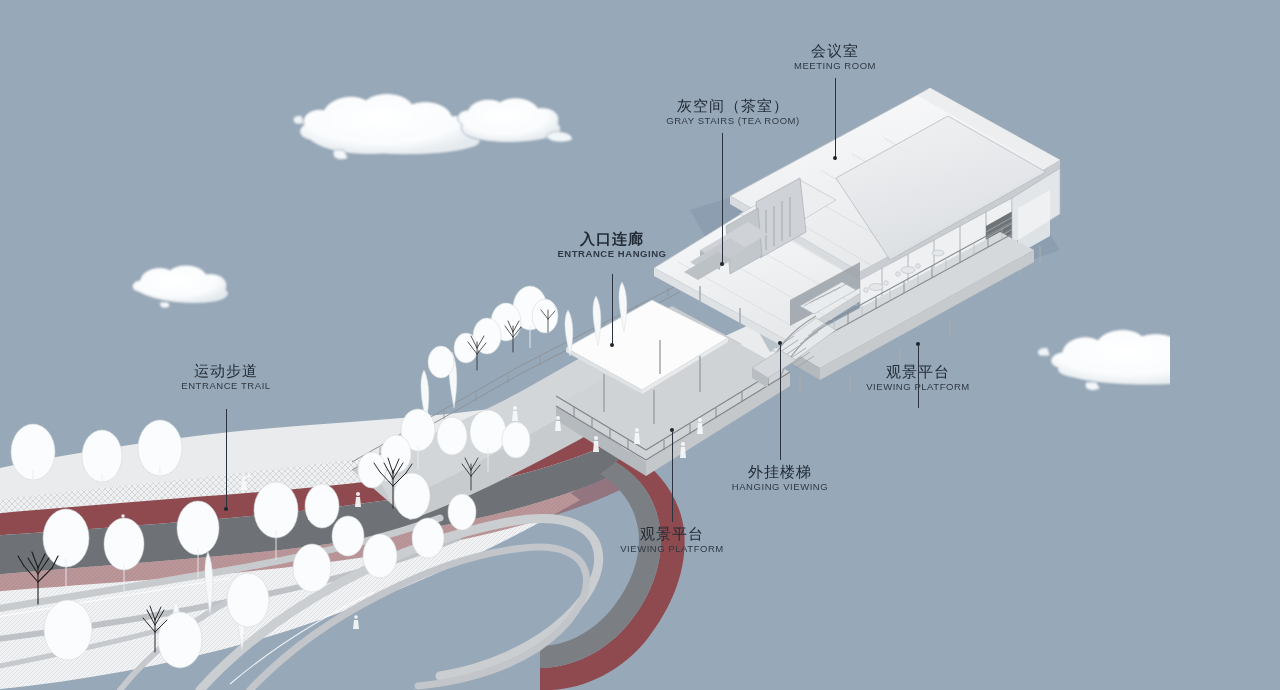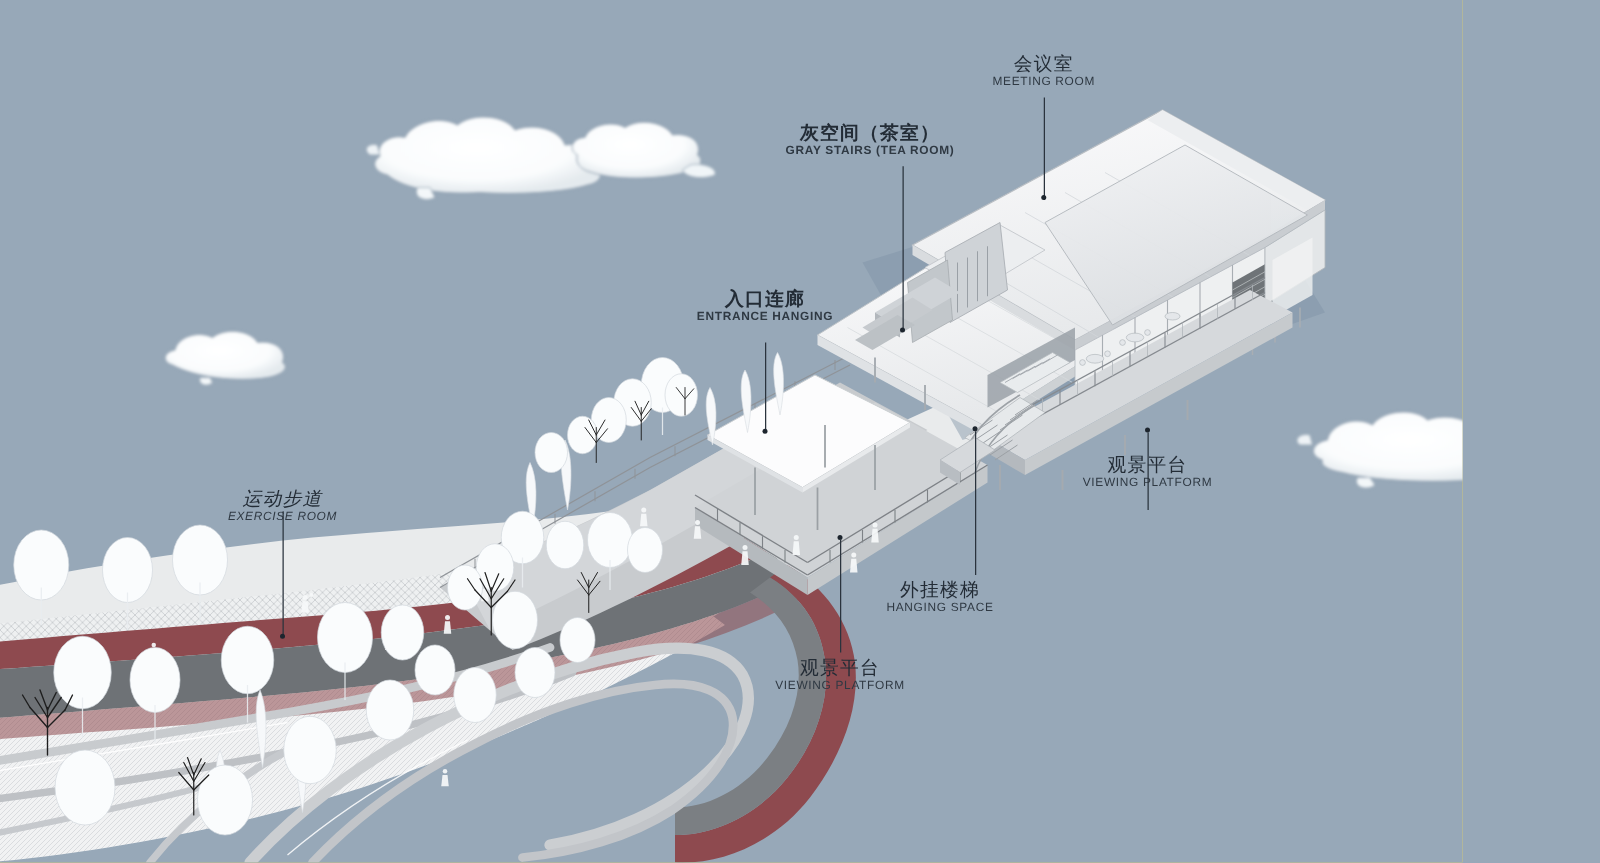--- a/index.html
+++ b/index.html
@@ -5,21 +5,21 @@
   html, body {
     margin: 0;
     padding: 0;
     background: #97a8b8;
   }
   #stage {
     position: relative;
     width: 1170px;
     height: 690px;
     overflow: hidden;
-    background: #fde047;
+    background: #c4b5fd;
     font-family: "Liberation Sans", sans-serif;
   }
   #scene { position: absolute; inset: 0; width: 1280px; height: 690px; }
 
   
   .anno {
     position: absolute;
     text-align: center;
     color: #2b3440;
     white-space: nowrap;
@@ -606,47 +606,47 @@
     </g>
   </svg>
 
   <div id="annotations">
       <div class="anno" style="left: 835px; top: 42px;">
         <div class="cn">会议室</div>
         <div class="en">MEETING ROOM</div>
       </div>
       <div class="leader" style="left: 835px; top: 78px; height: 82px;"></div>
       <div class="dot" style="left: 833px; top: 156px;"></div>
-      <div class="anno" style="left: 696px; top: 97px; font-weight: bold;">
+      <div class="anno" style="left: 733px; top: 97px;">
         <div class="cn">灰空间（茶室）</div>
         <div class="en">GRAY STAIRS (TEA ROOM)</div>
       </div>
       <div class="leader" style="left: 722px; top: 133px; height: 132px;"></div>
       <div class="dot" style="left: 720px; top: 262px;"></div>
       <div class="anno" style="left: 612px; top: 230px; font-weight: bold;">
         <div class="cn">入口连廊</div>
         <div class="en">ENTRANCE HANGING</div>
       </div>
       <div class="leader" style="left: 612px; top: 274px; height: 71px;"></div>
       <div class="dot" style="left: 610px; top: 343px;"></div>
-      <div class="anno" style="left: 226px; top: 390px; font-style: italic;">
+      <div class="anno" style="left: 226px; top: 362px;">
         <div class="cn">运动步道</div>
-        <div class="en">EXERCISE ROOM</div>
+        <div class="en">ENTRANCE TRAIL</div>
       </div>
       <div class="leader" style="left: 226px; top: 409px; height: 101px;"></div>
       <div class="dot" style="left: 224px; top: 507px;"></div>
       <div class="anno" style="left: 918px; top: 363px;">
         <div class="cn">观景平台</div>
         <div class="en">VIEWING PLATFORM</div>
       </div>
       <div class="leader" style="left: 918px; top: 346px; height: 62px;"></div>
       <div class="dot" style="left: 916px; top: 342px;"></div>
-      <div class="anno" style="left: 752px; top: 463px;">
+      <div class="anno" style="left: 780px; top: 463px;">
         <div class="cn">外挂楼梯</div>
-        <div class="en">HANGING SPACE</div>
+        <div class="en">HANGING VIEWING</div>
       </div>
       <div class="leader" style="left: 780px; top: 345px; height: 115px;"></div>
       <div class="dot" style="left: 778px; top: 341px;"></div>
       <div class="anno" style="left: 672px; top: 525px;">
         <div class="cn">观景平台</div>
         <div class="en">VIEWING PLATFORM</div>
       </div>
       <div class="leader" style="left: 672px; top: 432px; height: 90px;"></div>
       <div class="dot" style="left: 670px; top: 428px;"></div>
     </div>

